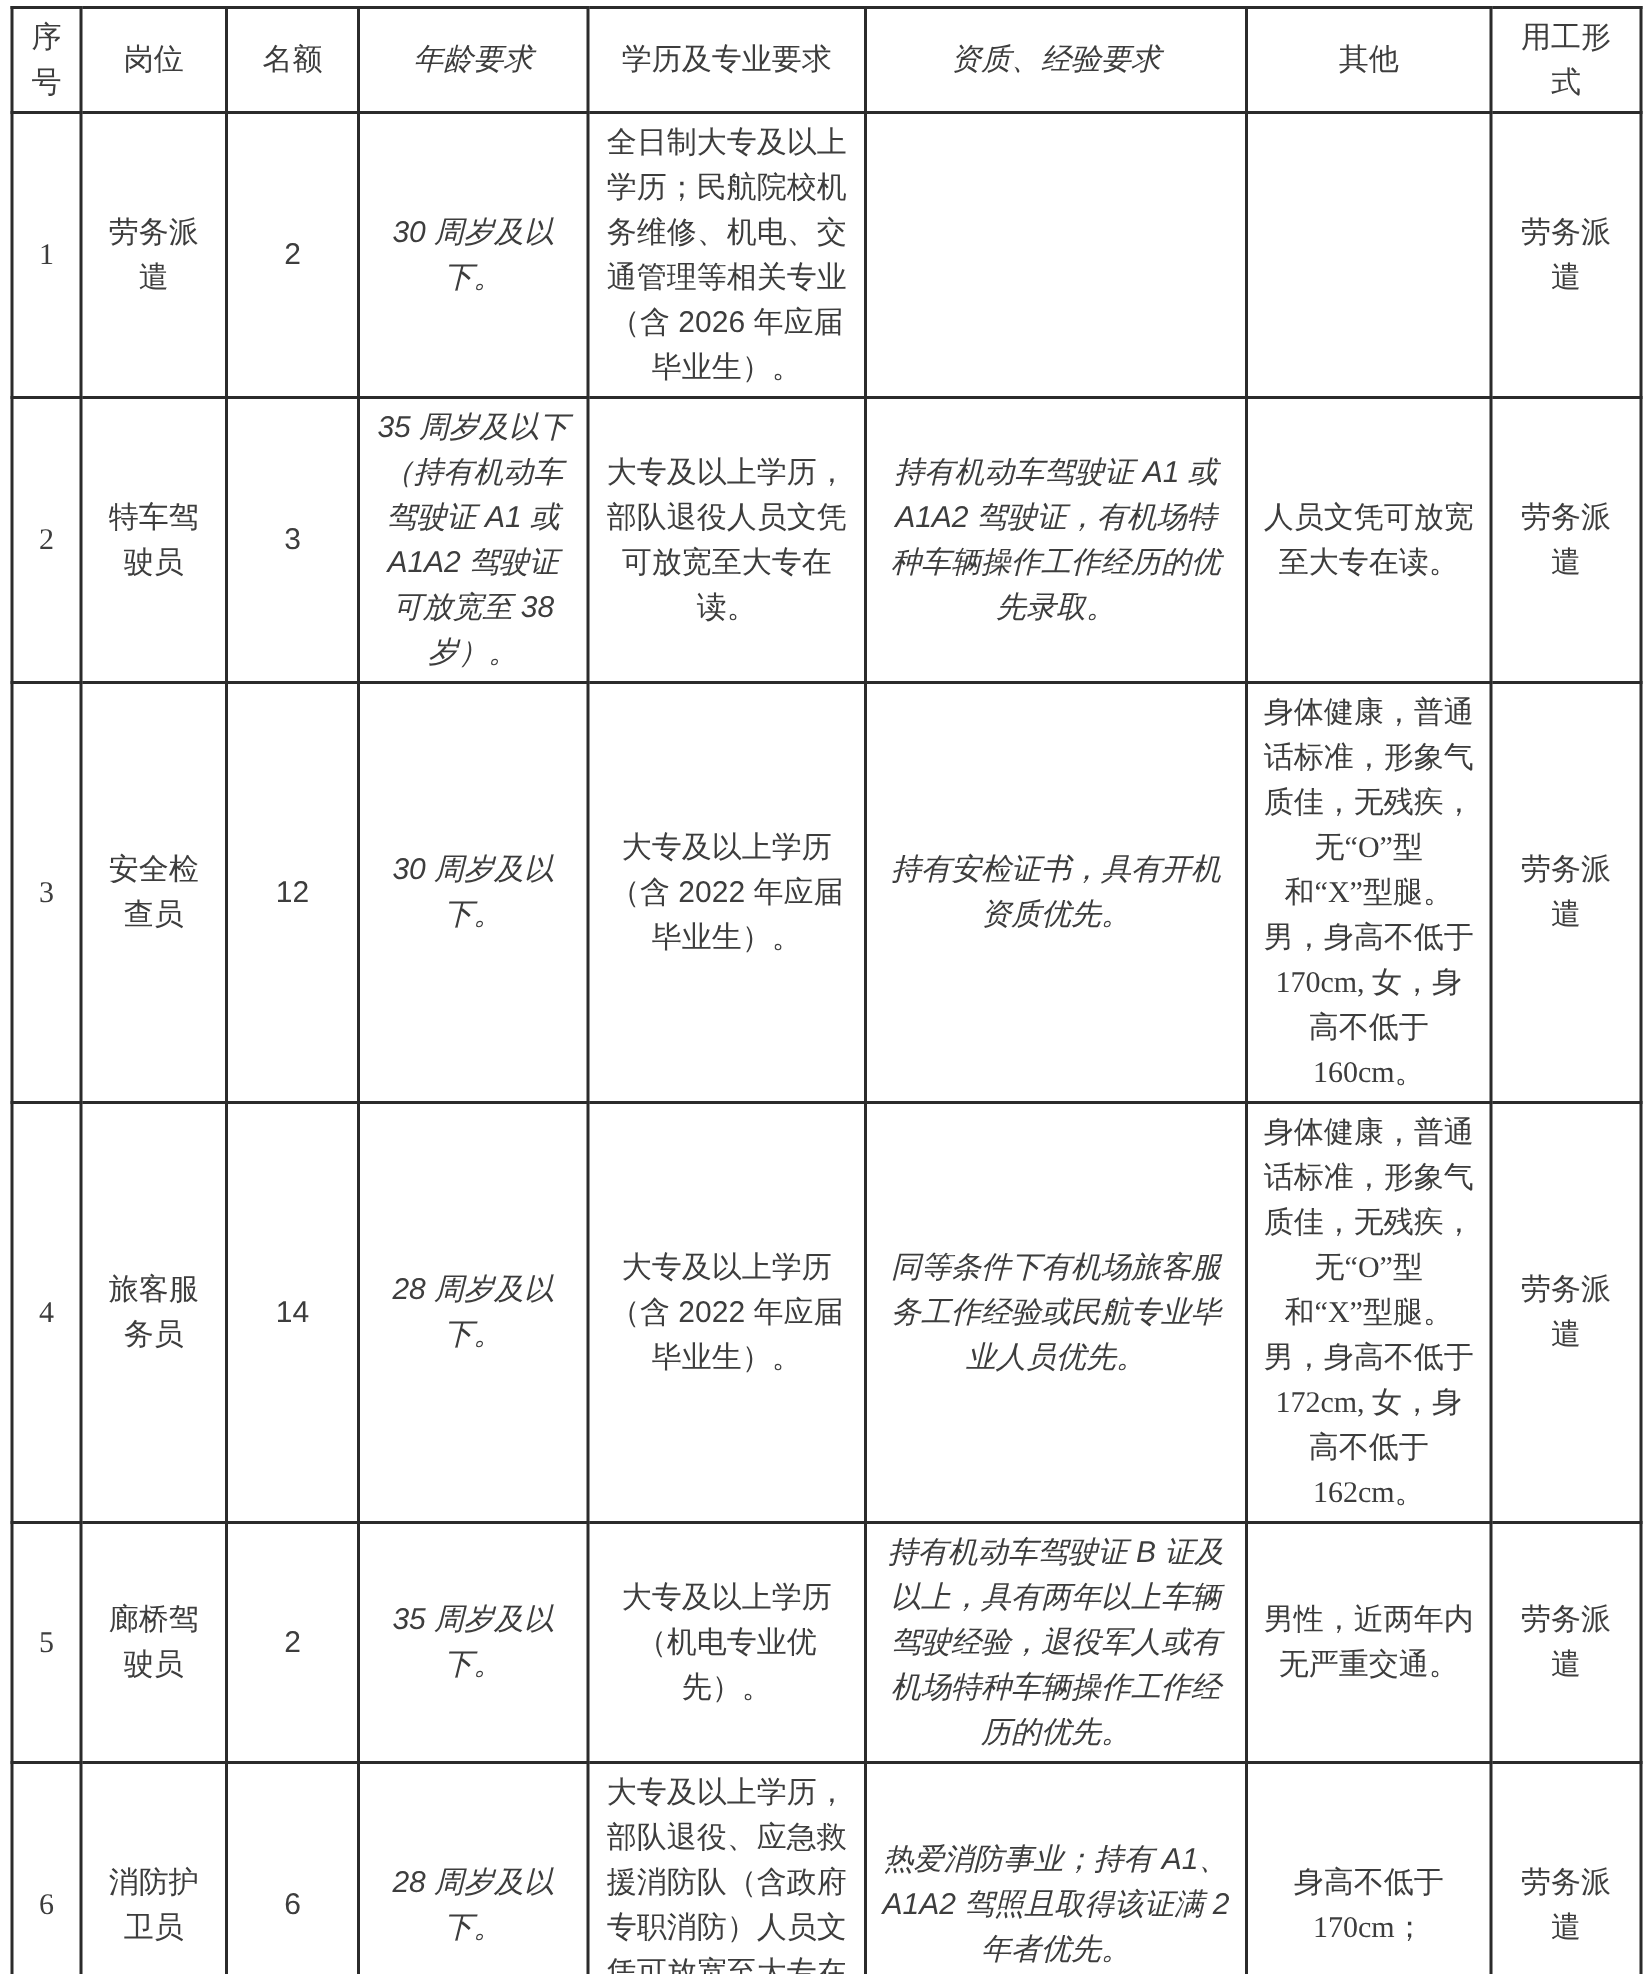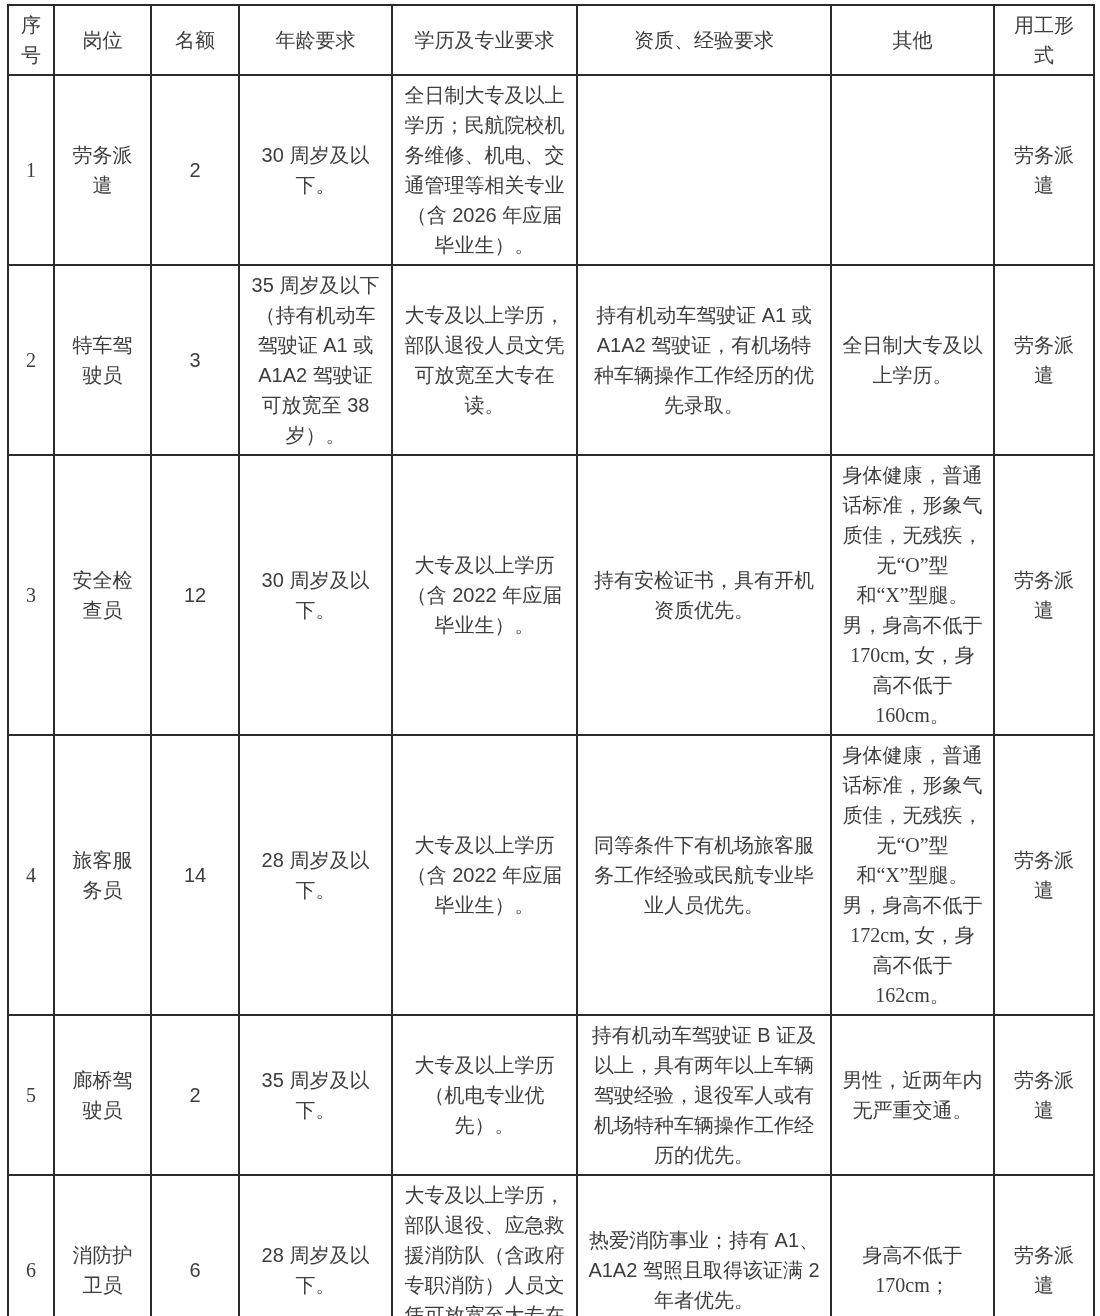--- a/index.html
+++ b/index.html
@@ -28,23 +28,23 @@
     line-height: 30px;
     font-weight: 400;
     padding: 4px 10px;
     overflow-wrap: break-word;
     box-sizing: border-box;
   }
   
   .c1 { padding-left: 11px; padding-right: 11px; font-family: Liberation Serif, serif; }
   .c2 { padding-left: 15px; padding-right: 15px; }
   .c3 { padding-left: 6px;  padding-right: 6px; }
-  .c4 { padding-left: 13px; padding-right: 13px; }
+  .c4 { padding-left: 13px; padding-right: 13px; font-style: italic; }
   .c5 { padding-left: 9px;  padding-right: 9px; }
-  .c6 { padding-left: 12px; padding-right: 12px; }
+  .c6 { padding-left: 12px; padding-right: 12px; font-style: italic; }
   .c7 { padding-left: 9px;  padding-right: 9px; font-family: Liberation Serif, serif; }
   .c8 { padding-left: 6px;  padding-right: 6px; }
   tr.h-head { height: 58px; }
   tr.h-r1 { height: 181px; }
   tr.h-r2 { height: 187px; }
   tr.h-r3 { height: 236px; }
   tr.h-r4 { height: 245px; }
   tr.h-r5 { height: 151px; }
   tr.h-r6 { height: 183px; }
   tr.h-foot { height: 66px; }
@@ -87,21 +87,21 @@
         <td class="c7"></td>
         <td class="c8">劳务派遣</td>
       </tr>
       <tr class="h-r2">
         <td class="c1">2</td>
         <td class="c2">特车驾驶员</td>
         <td class="c3">3</td>
         <td class="c4">35 周岁及以下（持有机动车驾驶证 A1 或 A1A2 驾驶证可放宽至 38 岁）。</td>
         <td class="c5">大专及以上学历，部队退役人员文凭可放宽至大专在读。</td>
         <td class="c6">持有机动车驾驶证 A1 或 A1A2 驾驶证，有机场特种车辆操作工作经历的优先录取。</td>
-        <td class="c7">全日制大专及以上学历。</td>
+        <td class="c7">人员文凭可放宽至大专在读。</td>
         <td class="c8">劳务派遣</td>
       </tr>
       <tr class="h-r3">
         <td class="c1">3</td>
         <td class="c2">安全检查员</td>
         <td class="c3">12</td>
         <td class="c4">30 周岁及以下。</td>
         <td class="c5">大专及以上学历（含 2022 年应届毕业生）。</td>
         <td class="c6">持有安检证书，具有开机资质优先。</td>
         <td class="c7">身体健康，普通话标准，形象气质佳，无残疾，无“O”型和“X”型腿。男，身高不低于 170cm, 女，身高不低于 160cm。</td>

